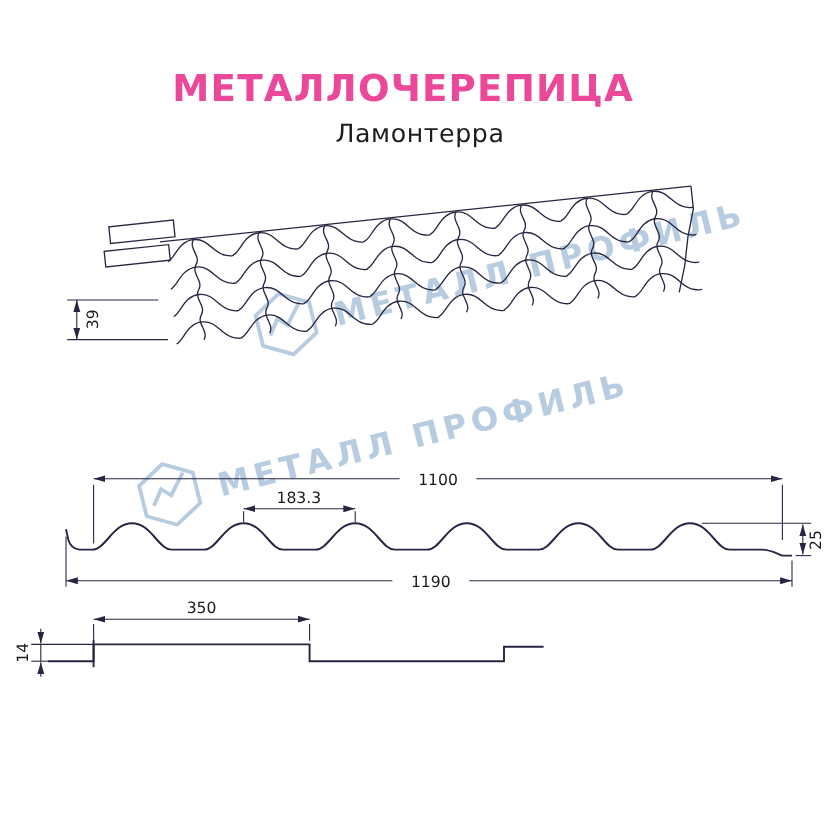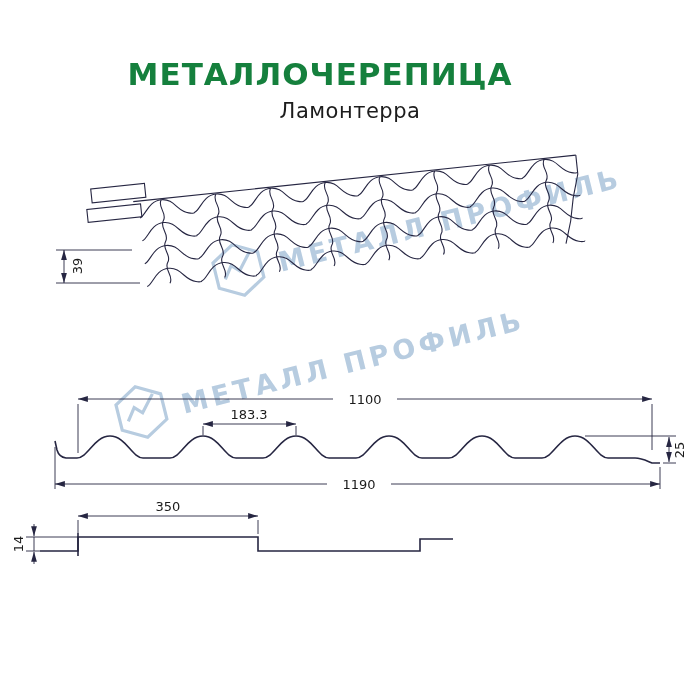--- a/index.html
+++ b/index.html
@@ -1,19 +1,19 @@
 <!DOCTYPE html>
 <html><head>
 <meta charset="utf-8">
 <style>
   html,body{margin:0;padding:0;background:#fff;}
   #stage{position:relative;width:700px;height:700px;background:#ffffff;overflow:hidden;
          font-family:"DejaVu Sans","Liberation Sans",sans-serif;}
-  .title{position:absolute;top:56px;left:0;width:640px;text-align:center;
-         font-size:31px;font-weight:bold;letter-spacing:1px;color:#15803d;}
+  .title{position:absolute;top:56px;left:16px;width:640px;text-align:center;
+         font-size:31px;font-weight:bold;letter-spacing:1px;color:#ec4899;}
   .subtitle{position:absolute;top:99px;left:0;width:700px;text-align:center;
          font-size:21px;color:#1c1c1c;letter-spacing:.5px;}
   .watermark{position:absolute;z-index:1;transform:rotate(-14deg);transform-origin:center;}
   #wm-upper{left:205px;top:190px;}
   #wm-lower{left:108px;top:332px;}
   .drawing{position:absolute;left:0;top:0;z-index:2;}
   svg text{font-family:"DejaVu Sans","Liberation Sans",sans-serif;}
   .dimtxt{font-size:13px;fill:#1b1b1b;}
 </style>
 </head>

